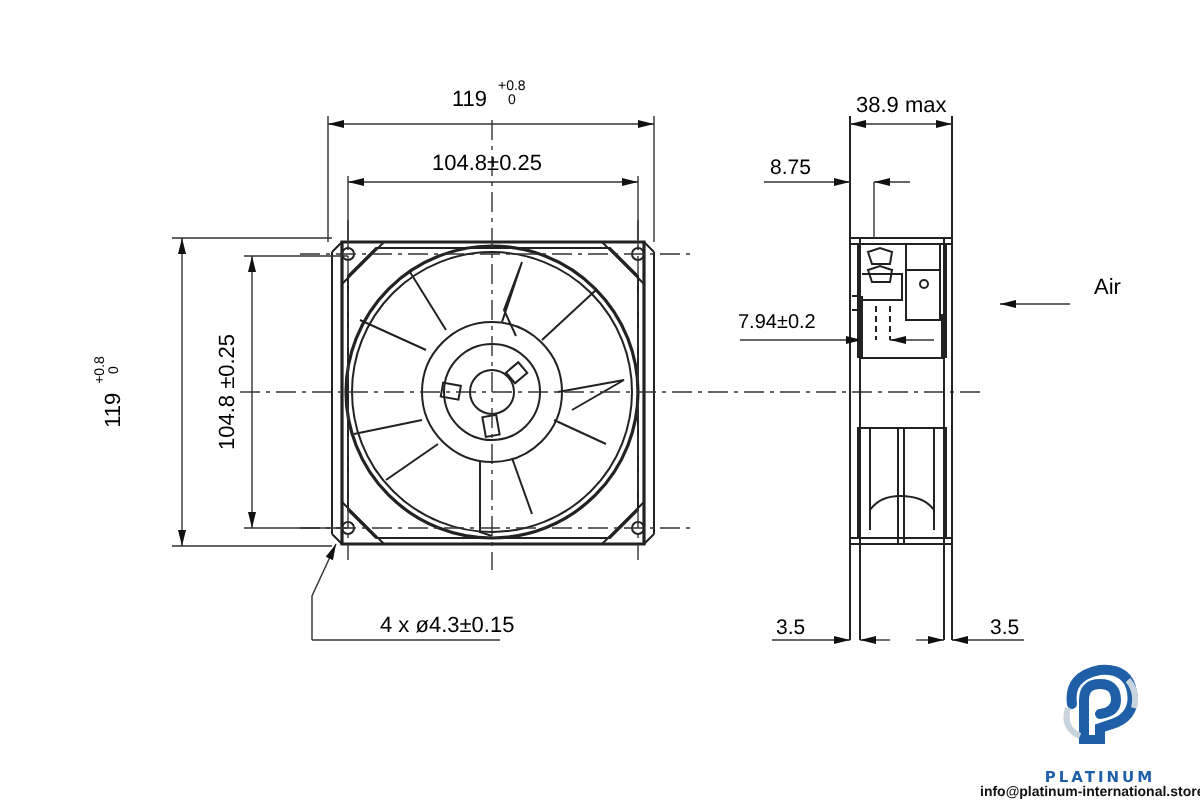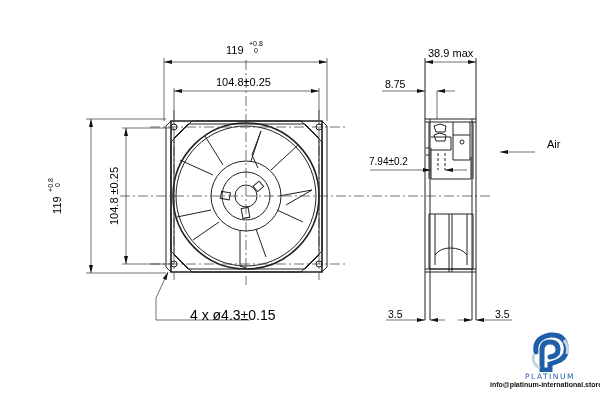--- a/index.html
+++ b/index.html
@@ -4,21 +4,21 @@
 <style>
   html, body { margin:0; padding:0; background:#ffffff; }
   body { width:600px; height:400px; position:relative; overflow:hidden; font-family:"Liberation Sans", sans-serif; }
   svg { position:absolute; left:0; top:0; }
   .ln { stroke:#222; stroke-width:1; fill:none; }
   .thk { stroke:#222; stroke-width:1.6; fill:none; }
   .thin { stroke:#333; stroke-width:0.7; fill:none; }
   .cl { stroke:#333; stroke-width:0.7; fill:none; stroke-dasharray:10 3 2 3; }
   .txt { font-family:"Liberation Sans", sans-serif; font-size:11px; fill:#111; }
   .brand { position:absolute; left:500px; top:332px; width:100px; text-align:center; }
-  .brand-name { font-family:"DejaVu Sans", sans-serif; font-size:7.5px; font-weight:normal; color:#1f5fa8; letter-spacing:1.5px; margin-top:0px; }
+  .brand-name { font-family:"DejaVu Sans", sans-serif; font-size:7.5px; font-weight:bold; color:#1f5fa8; letter-spacing:1.5px; margin-top:12px; }
   .brand-mail { font-family:"Liberation Sans", sans-serif; font-size:7px; font-weight:bold; color:#111; white-space:nowrap; margin-left:-10px; }
 </style>
 </head>
 <body>
 
 <svg width="600" height="400" viewBox="0 0 600 400">
   <defs>
     <marker id="ar" markerWidth="8" markerHeight="6" refX="8" refY="3" orient="auto-start-reverse" markerUnits="userSpaceOnUse">
       <path d="M0,1 L8,3 L0,5 Z" fill="#111"></path>
     </marker>
@@ -133,21 +133,21 @@
 
 <div style="position:absolute;left:56px;top:196px;transform:translate(-50%,-50%) rotate(-90deg);white-space:nowrap;">
   <span style="font-size:11px;">119</span>
   <span style="display:inline-block;vertical-align:top;line-height:7px;font-size:7px;text-align:center;">
     <span style="display:block;">+0.8</span>
     <span style="display:block;">0</span>
   </span>
 </div>
 <div style="position:absolute;left:114px;top:196px;transform:translate(-50%,-50%) rotate(-90deg);white-space:nowrap;font-size:11px;">104.8 ±0.25</div>
 
-<div style="position:absolute;left:190px;top:307px;font-size:14px;">4 x ø4.3±0.15</div>
+<div style="position:absolute;left:190px;top:307px;font-size:11px;">4 x ø4.3±0.15</div>
 
 <div style="position:absolute;left:428px;top:47px;font-size:11px;">38.9 max</div>
 <div style="position:absolute;left:385px;top:78px;font-size:10.5px;text-align:right;">8.75</div>
 <div style="position:absolute;left:369px;top:156px;font-size:10px;">7.94±0.2</div>
 <div style="position:absolute;left:511px;top:138px;font-size:11px;margin-left:36px;">Air</div>
 <div style="position:absolute;left:388px;top:308px;font-size:10.5px;">3.5</div>
 <div style="position:absolute;left:495px;top:308px;font-size:10.5px;">3.5</div>
 
 <div class="brand">
   <svg width="40" height="40" viewBox="0 0 40 40" style="position:relative;display:block;margin:0 auto;">

